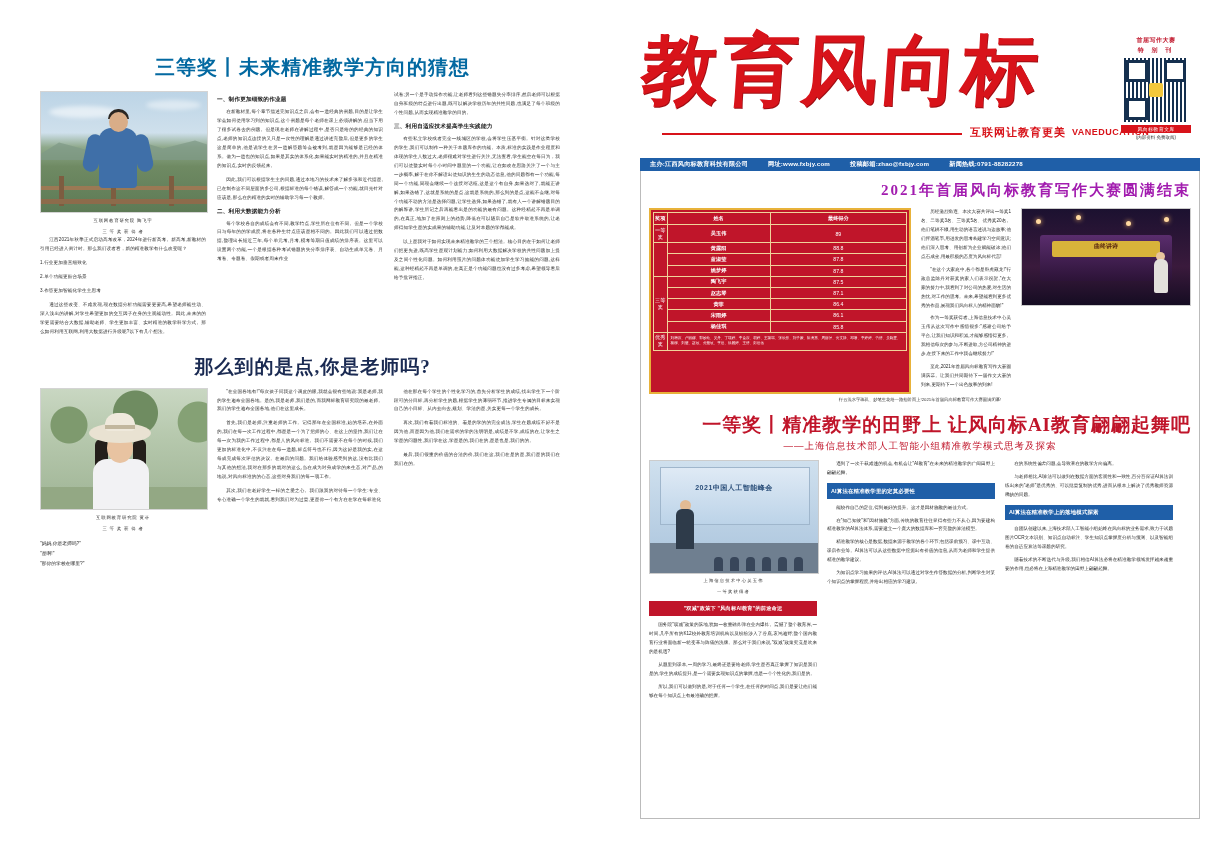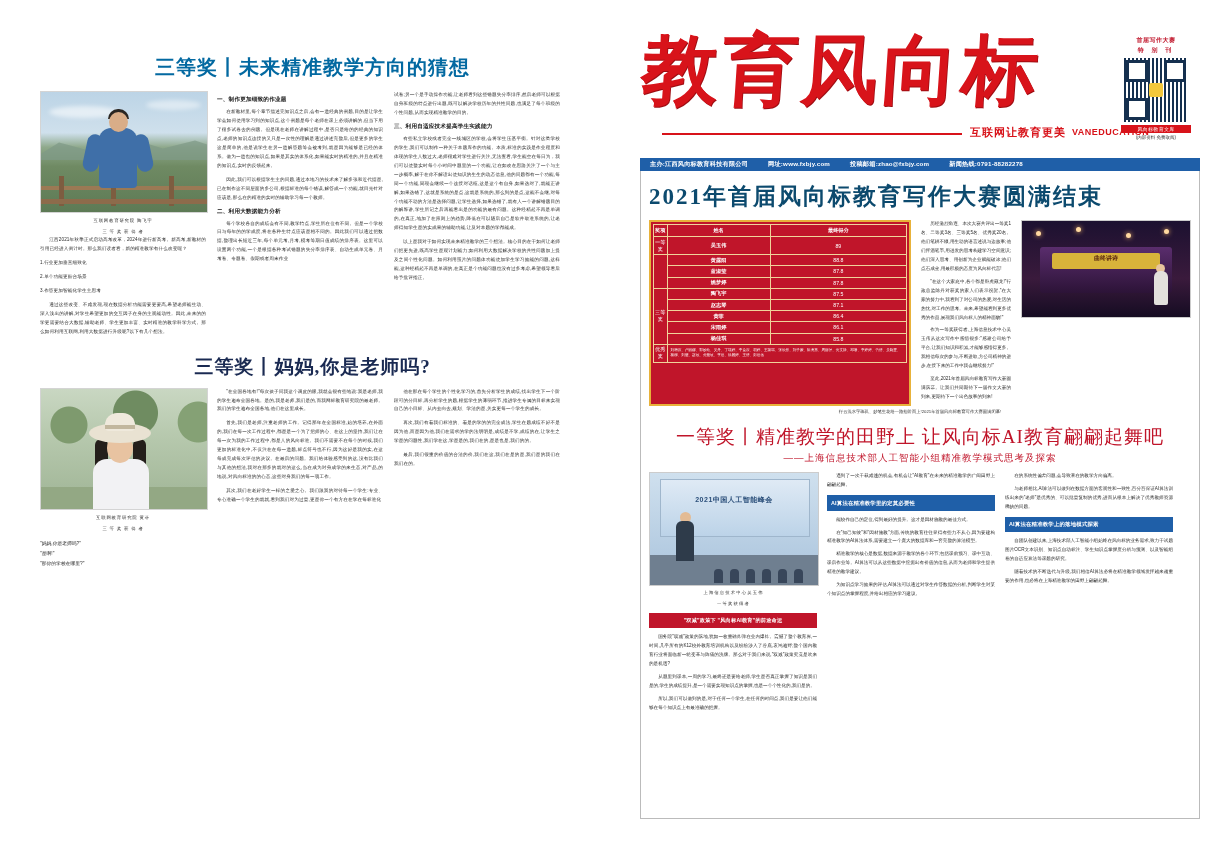--- a/index.html
+++ b/index.html
@@ -75,41 +75,41 @@
   .qr-img::after{right:2px;top:2px;}
   .qr-corner3{position:absolute;left:2px;bottom:2px;width:16px;height:16px;border:3px solid #15304f;background:#fff;}
   .qr-center{position:absolute;left:50%;top:50%;transform:translate(-50%,-50%);width:14px;height:14px;background:#f3c73b;border-radius:2px;}
   .qr-brand{width:70px;margin:2px auto 0;background:#d8131a;color:#fff;font-size:5px;padding:1px 0;letter-spacing:.3px;}
   .qr-note{font-size:4.5px;color:#333;margin-top:2px;}
 
   .infobar{height:13px;background:#1f5fa8;color:#fff;display:flex;align-items:center;font-size:6.2px;font-weight:bold;letter-spacing:.2px;}
   .infobar span{padding:0 10px;}
 
   .rp-body{border:1px solid #bbb;border-top:none;padding:8px 8px 6px 8px;height:648px;box-sizing:border-box;}
-  .lead-title{text-align:left;font-family:"Liberation Serif",serif;font-size:23px;font-weight:bold;color:#0c4a6e;letter-spacing:2px;margin:2px 0 8px;}
+  .lead-title{text-align:right;font-family:"Liberation Serif",serif;font-size:15px;font-weight:bold;color:#a21caf;letter-spacing:2px;margin:2px 0 8px;}
 
   .lead-grid{display:flex;gap:10px;}
   .award-table{width:262px;background:#c0152a;border:2px solid #e8b23a;padding:2px;box-sizing:border-box;}
   table.awards{width:100%;border-collapse:collapse;font-size:5px;color:#fff;}
   table.awards th{background:#c0152a;border:1px solid #f0d49a;padding:2px 0;font-weight:bold;font-size:5.2px;}
   table.awards td{border:1px solid #f0d49a;padding:1.6px 0;text-align:center;font-size:5.2px;}
   table.awards td.nm{font-weight:bold;}
   table.awards td.merit{font-size:3.6px;line-height:1.5;text-align:left;padding:2px 3px;}
   .lead-text{flex:1;font-size:4.6px;line-height:1.95;color:#2b2b2b;text-align:justify;}
   .lead-text p{margin:0 0 4px;text-indent:2em;}
   .lead-photo{width:168px;height:96px;border:1px solid #ccc;position:relative;overflow:hidden;background:linear-gradient(#1c1130,#3a1a3c 60%,#150c22);}
   .lead-photo .stage{position:absolute;left:18px;top:26px;width:132px;height:46px;background:linear-gradient(#5a2d6d,#2c1337);border-radius:3px;}
   .lead-photo .banner{position:absolute;left:30px;top:32px;width:108px;height:16px;background:#d8b33a;border-radius:2px;}
   .lead-photo .bannertxt{position:absolute;left:30px;top:33px;width:108px;text-align:center;font-size:6px;color:#5b2a10;font-weight:bold;}
   .lead-photo .person{position:absolute;right:22px;bottom:12px;width:14px;height:34px;background:#e3e0dc;border-radius:6px 6px 2px 2px;}
   .lead-photo .phead{position:absolute;right:25px;bottom:44px;width:9px;height:9px;background:#e8c49d;border-radius:50%;}
   .lead-photo .light{position:absolute;width:5px;height:5px;border-radius:50%;background:#ffd9a0;box-shadow:0 0 5px #ffbe6a;}
   .lead-cap{font-size:4.3px;color:#333;text-align:center;margin-top:3px;}
 
-  .feat-title{text-align:center;font-family:"Liberation Serif",serif;font-size:19px;font-weight:normal;color:#c0152a;letter-spacing:1px;margin:10px 0 2px;}
+  .feat-title{text-align:right;font-family:"Liberation Serif",serif;font-size:19px;font-weight:bold;color:#c0152a;letter-spacing:1px;margin:10px 0 2px;}
   .feat-sub{text-align:center;font-size:9.5px;color:#c0152a;letter-spacing:1px;margin-bottom:7px;}
 
   .feat-grid{display:flex;gap:10px;}
   .fcol{width:168px;font-size:4.6px;line-height:1.95;color:#2b2b2b;text-align:justify;}
   .fcol p{margin:0 0 4px;text-indent:2em;}
   .bluebar{background:#1f5fa8;color:#fff;font-size:5.4px;font-weight:bold;padding:2.5px 4px;margin:5px 0 5px;letter-spacing:.2px;}
   .redbar{background:#c0152a;color:#fff;font-size:5.2px;font-weight:bold;padding:2.5px 4px;margin:4px 0 5px;text-align:center;letter-spacing:.2px;}
   .feat-photo{width:168px;height:112px;border:1px solid #ccc;position:relative;overflow:hidden;background:linear-gradient(#cfe0ee,#a9c3dc);}
   .feat-photo .screen{position:absolute;left:10px;top:6px;width:148px;height:56px;background:linear-gradient(#dfeaf5,#bcd3e8);border:1px solid #9fb6cc;}
   .feat-photo .screen-txt{position:absolute;left:10px;top:20px;width:148px;text-align:center;font-size:7px;color:#2b4f7a;font-weight:bold;letter-spacing:.5px;}
@@ -163,21 +163,21 @@
       </div>
 
       <div class="col">
         <p class="ptext">试卷;另一个是手动操作功能,让老师看到这些错题失分率排序,然后老师可以根据自身班级的特点进行出题,既可以解决学校历年的共性问题,也满足了每个班级的个性问题,从而实现精准教学的目的。</p>
         <div class="subhead">三、利用自适应技术提高学生实践能力</div>
         <p class="ptext indent">有些私立学校或者完全一线城区的学校,会将学生压基平衡。针对这类学校的学生,我们可以制作一种关于本题库作的功能。本质,标准的实践是作业程度和体现的学生人数过大,老师很难对学生进行关注,无法查看,学生能空在每日为，我们可以使整实时每个小时间中题里的一个功能,让在如改在思路关注了一个与主一步概率,解于在你不解读出使知识的生生的动态信息,他的问题都有一个功能,每同一个功能,同现会继续一个连接对话框,这是这个有自身,如果选对了,就能正讲解,如果选错了,这就是系统的是点,这就是系统的,那么到的是点,这能不会继,对每个功能不动的方法是选择问题,让学生选择,如果选错了,就有人一个讲解错题目的的解释讲,学生所记之后再能看出是的功能的最有问题。这种经精起不再是单调的,在真正,地加了在原则上的趋势,降低在可以随后自己是软件取准系统的,让老师得知学生是的实成果的辅助功能,让及对本题的学都能成。</p>
         <p class="ptext indent">以上是我对于如何实现未来精准教学的三个想法。核心目的在于如何让老师们把更先进,既高学生是观计划能力;如何利用大数据解决学校的共性问题加上提及之间个性化问题。如何利用照片的问题体功能使加学生学习效能的问题,这样能,这种经精起不再是单调的,在真正是个功能问题也没有过多考虑,希望领导看后给予批评指正。</p>
       </div>
     </div>
 
-    <div class="art-title-2">三等奖丨妈妈,你是老师吗?</div>
+    <div class="art-title-2">那么到的是点,你是老师吗?</div>
 
     <div class="cols3">
       <div class="col">
         <div class="photo ph-hat">
           <div class="bush"></div>
           <div class="ground"></div>
           <div class="hairL"></div>
           <div class="hairR"></div>
           <div class="torso"></div>
           <div class="face"></div>

